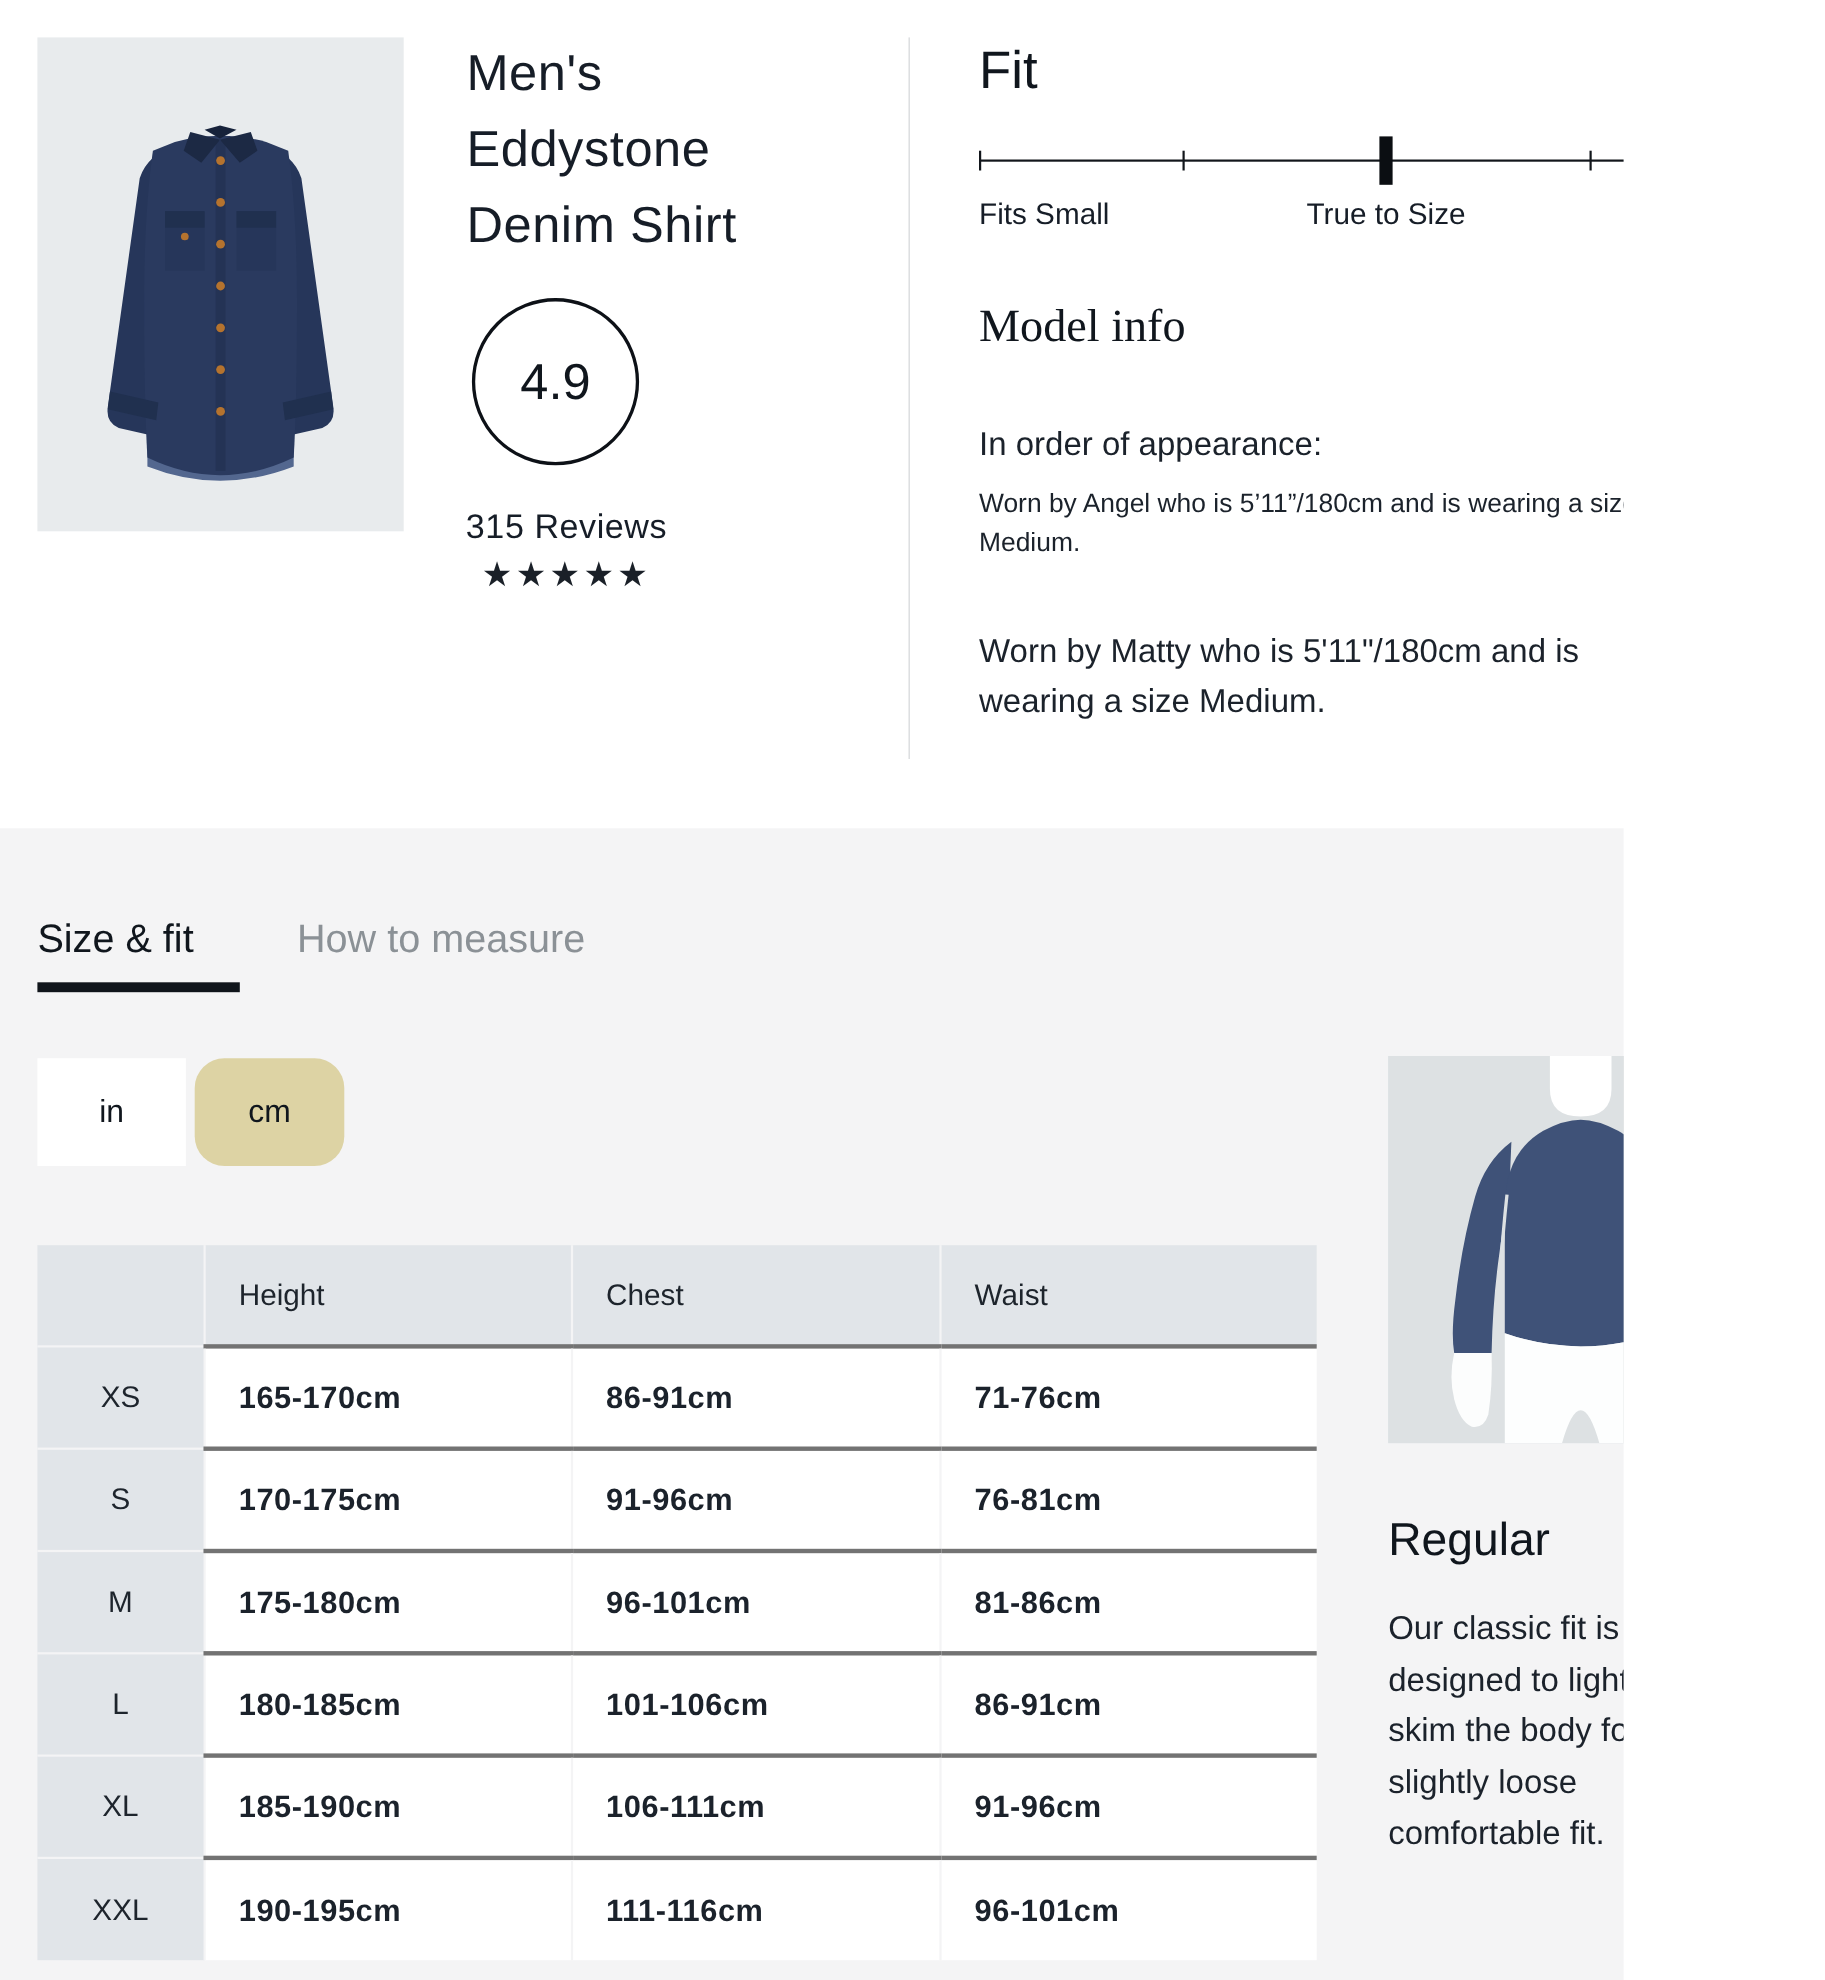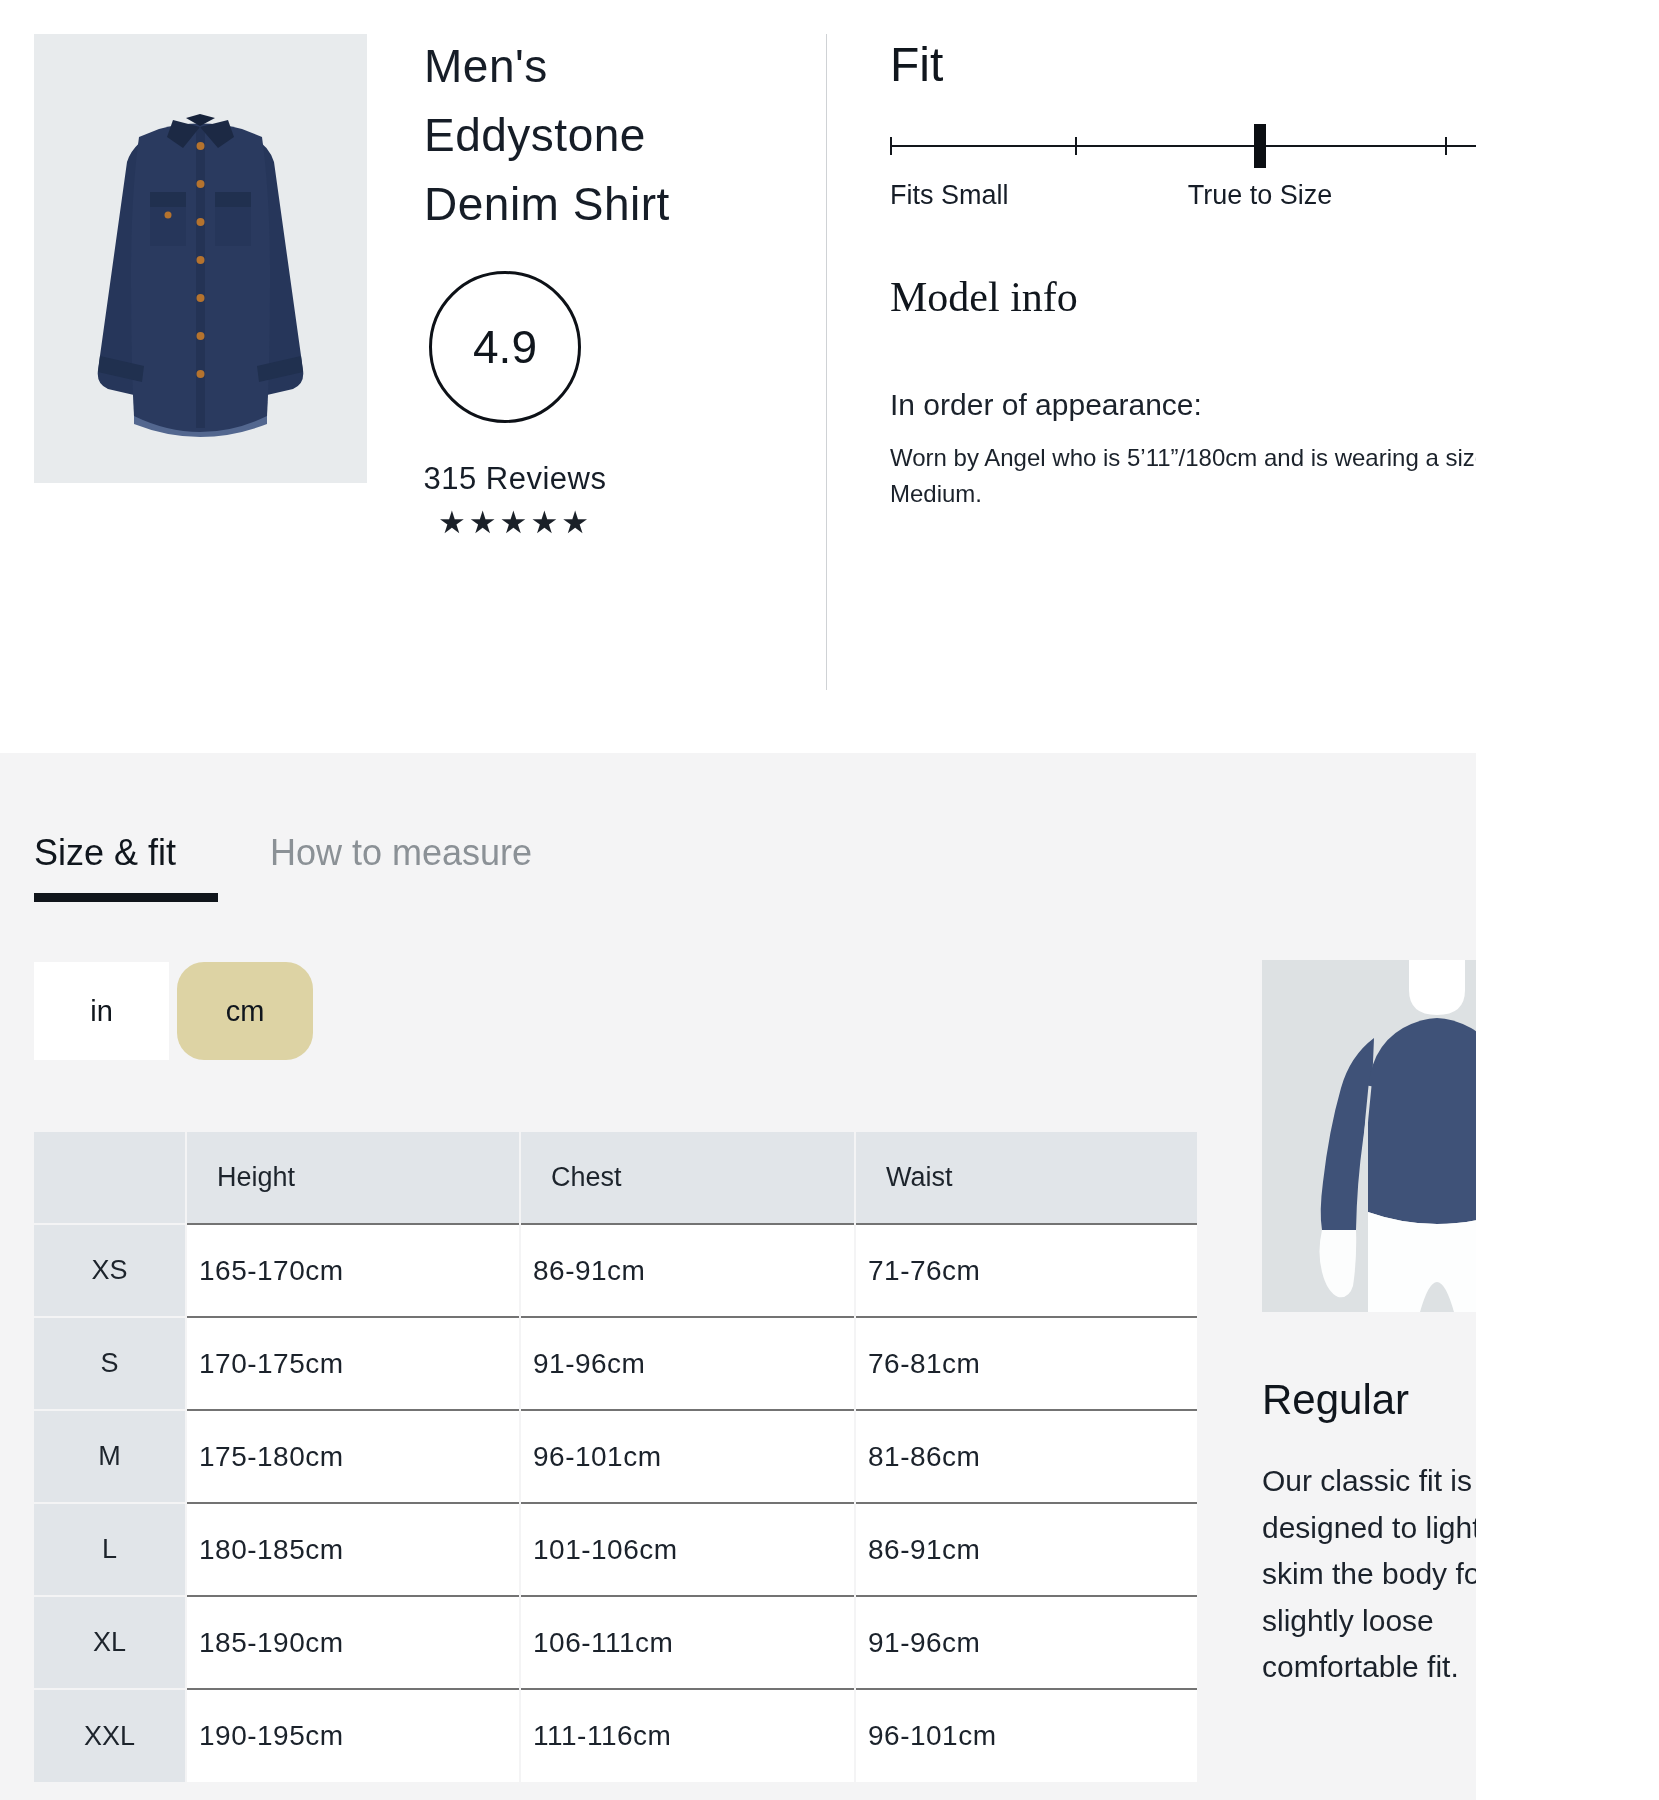--- a/index.html
+++ b/index.html
@@ -40,21 +40,21 @@
 
   .unit-btn { position:absolute; top:209px; height:98px; display:flex; align-items:center; justify-content:center; font-size:29px; color:#10161d; cursor:pointer; }
   .unit-in { left:34px; width:135px; background:#ffffff; }
   .unit-cm { left:177px; width:136px; background:#ddd3a4;border-radius:27px; }
 
   table.size-table { position:absolute; left:34px; top:379px; width:1163px; border-collapse:collapse; table-layout:fixed; }
   .size-table th, .size-table td { font-weight:400; }
   .size-table thead th { height:92px; background:#e1e5e9; text-align:left; padding-left:30px; font-size:27px; color:#1d242c; }
   .size-table thead th.corner { background:#e1e5e9; }
   .size-table tbody th { height:93px; background:#e1e5e9; text-align:center; font-size:27px; color:#1d242c; border-top:2px solid #f4f4f5; }
-  .size-table tbody td { height:93px; background:#ffffff; padding-left:12px; font-size:28px; letter-spacing:0.5px; color:#1b222b; border-top:2px solid #737373; }
+  .size-table tbody td { height:93px; background:#ffffff; padding-left:30px; font-size:28px; letter-spacing:0.5px; color:#1b222b; border-top:4px solid #737373;font-weight:bold; }
   .size-table th + th, .size-table td + td, .size-table th + td { border-left:2px solid #f4f4f5; }
 
   .fit-illustration { position:absolute; left:1262px; top:207px; width:350px; height:352px; background:#dde1e3; overflow:hidden; }
   .regular-heading { position:absolute; left:1262px; top:620px; font-size:42px; font-weight:400; color:#10161d; line-height:1.3; }
   .regular-desc { position:absolute; left:1262px; top:705px; width:310px; font-size:30px; line-height:1.55; color:#1b222b; }
 </style>
 </head>
 <body>
 
 <div class="page">
@@ -117,20 +117,21 @@
       <div class="fit-marker"></div>
     </div>
     <div class="fit-labels">
       <span class="fit-label-left">Fits Small</span>
       <span class="fit-label-center">True to Size</span>
       <span class="fit-label-right">Fits Large</span>
     </div>
     <div class="model-info-heading">Model info</div>
     <p class="model-intro">In order of appearance:</p>
     <p class="model-para-1">Worn by Angel who is 5’11”/180cm and is wearing a size Medium.</p>
+    <p class="model-para-2">Worn by Matty who is 5'11"/180cm and is wearing a size Medium.</p>
   </div>
 
   <div class="size-section">
 
     <div class="tab tab-active">Size &amp; fit</div>
     <div class="tab tab-inactive">How to measure</div>
     <div class="tab-underline"></div>
 
     <div class="unit-btn unit-in">in</div>
     <div class="unit-btn unit-cm">cm</div>

